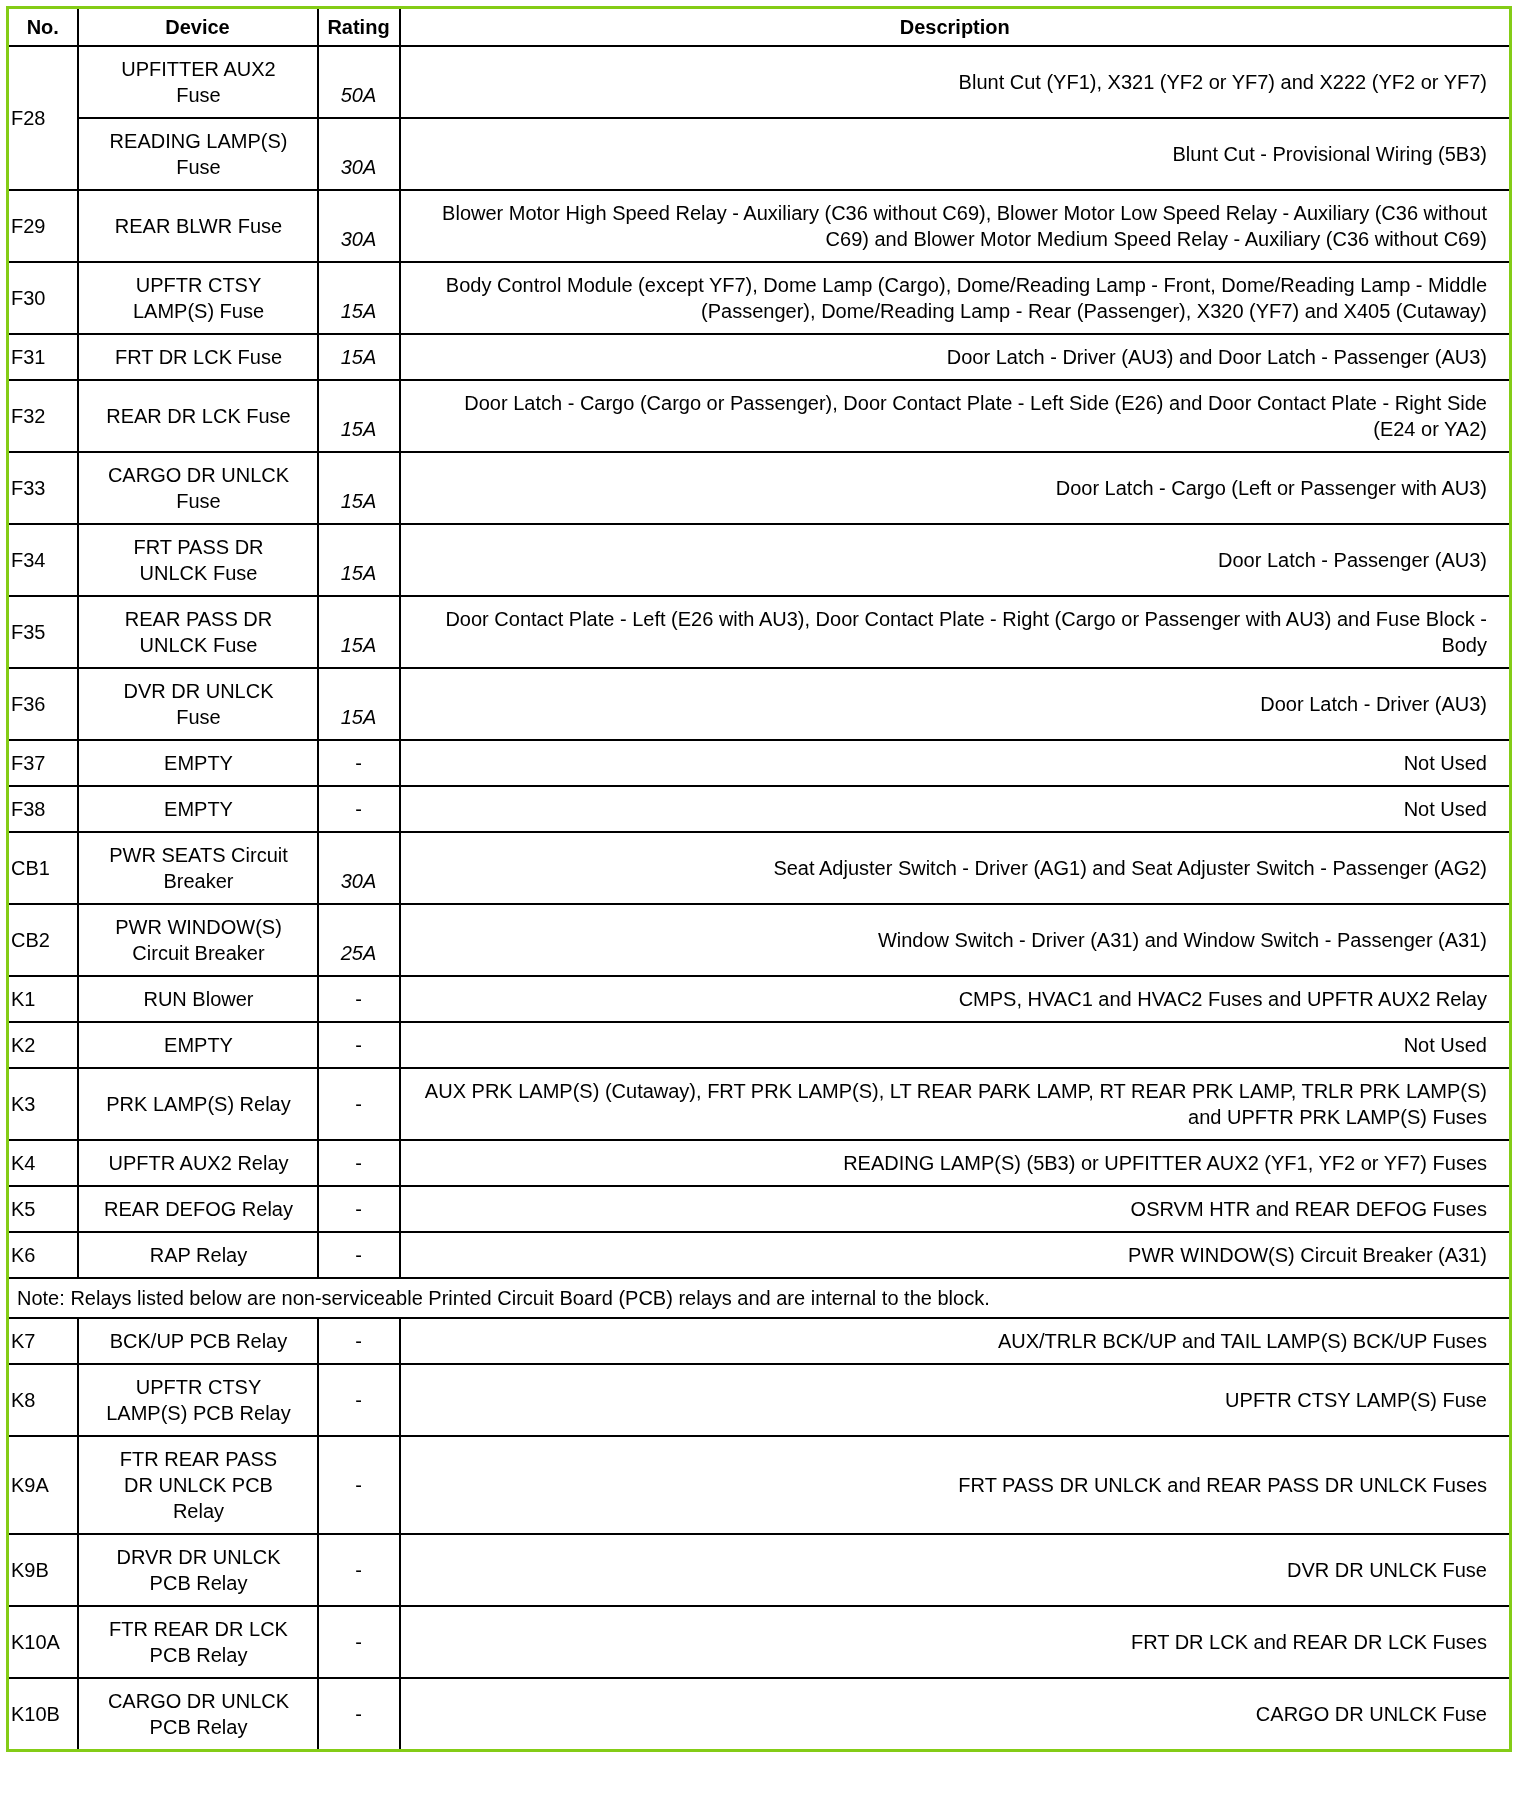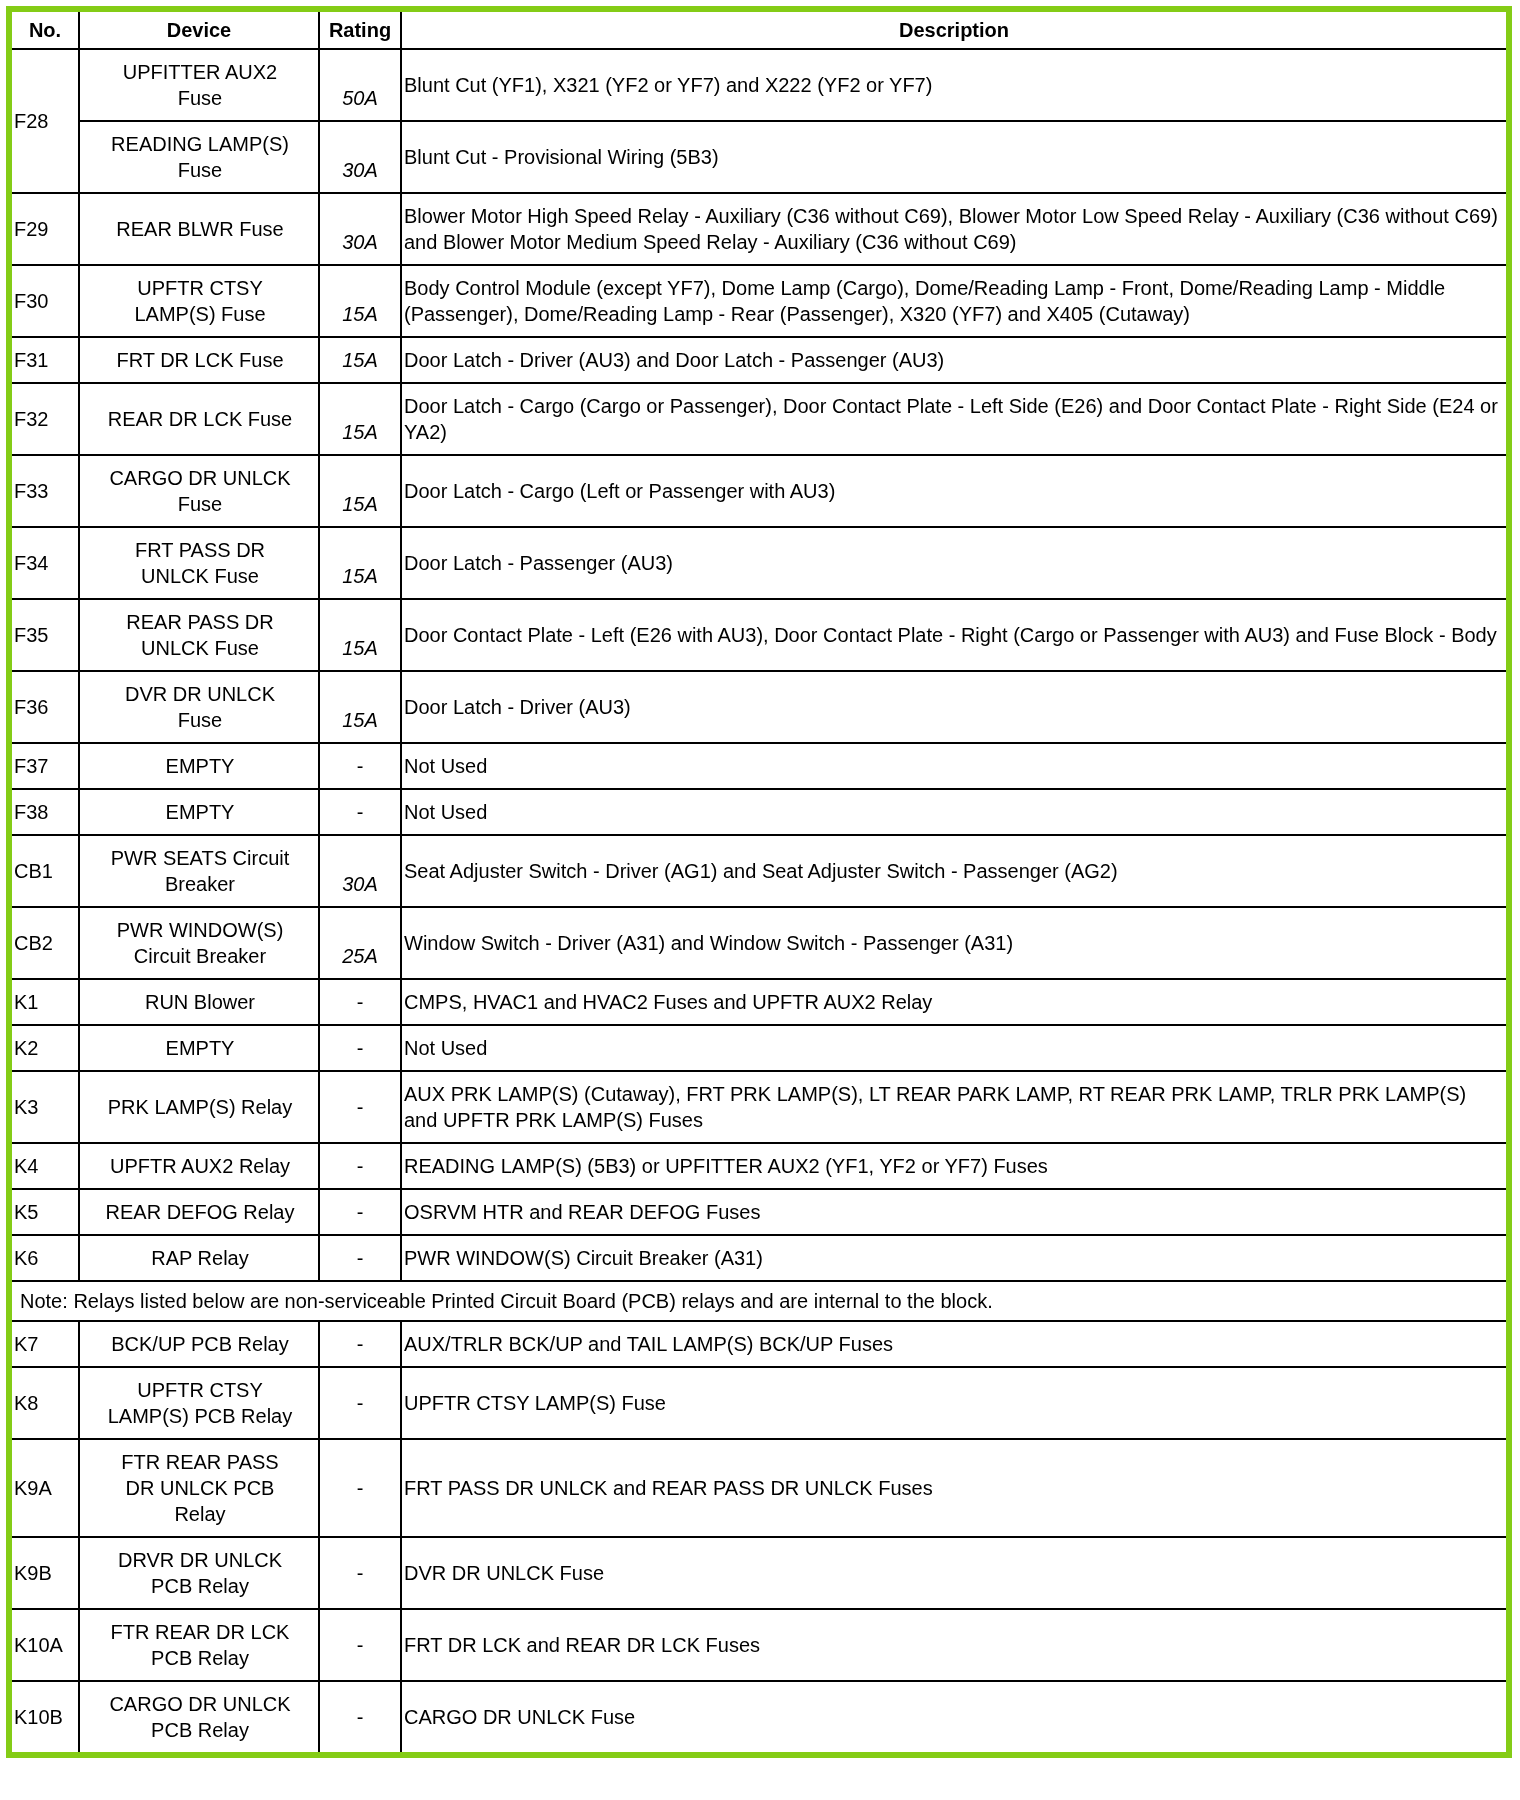--- a/index.html
+++ b/index.html
@@ -8,21 +8,21 @@
     padding: 0;
     background: #ffffff;
     color: #000000;
     font-family: "Liberation Sans", sans-serif;
   }
   body { padding: 6px; }
   table.fuse-table {
     border-collapse: collapse;
     width: 1506px;
     table-layout: fixed;
-    border: 6px solid #84cc16;
+    border: 3px solid #84cc16;
     font-size: 20px;
     line-height: 26px;
   }
   th, td {
     border: 2px solid #000;
     padding: 9px 8px;
     vertical-align: middle;
     overflow: hidden;
   }
   thead th {
@@ -43,23 +43,23 @@
   }
   td.rating-cell {
     text-align: center;
     vertical-align: middle;
   }
   td.rating-cell.amp {
     vertical-align: bottom;
     font-style: italic;
   }
   td.desc-cell {
-    text-align: left;
-    vertical-align: middle;
-    padding: 9px 2px;
+    text-align: right;
+    vertical-align: middle;
+    padding: 9px 22px;
   }
   td.note-cell {
     padding: 6px 8px;
     text-align: left;
   }
   .note-label { font-weight: normal; }
 </style>
 </head>
 <body>
 

